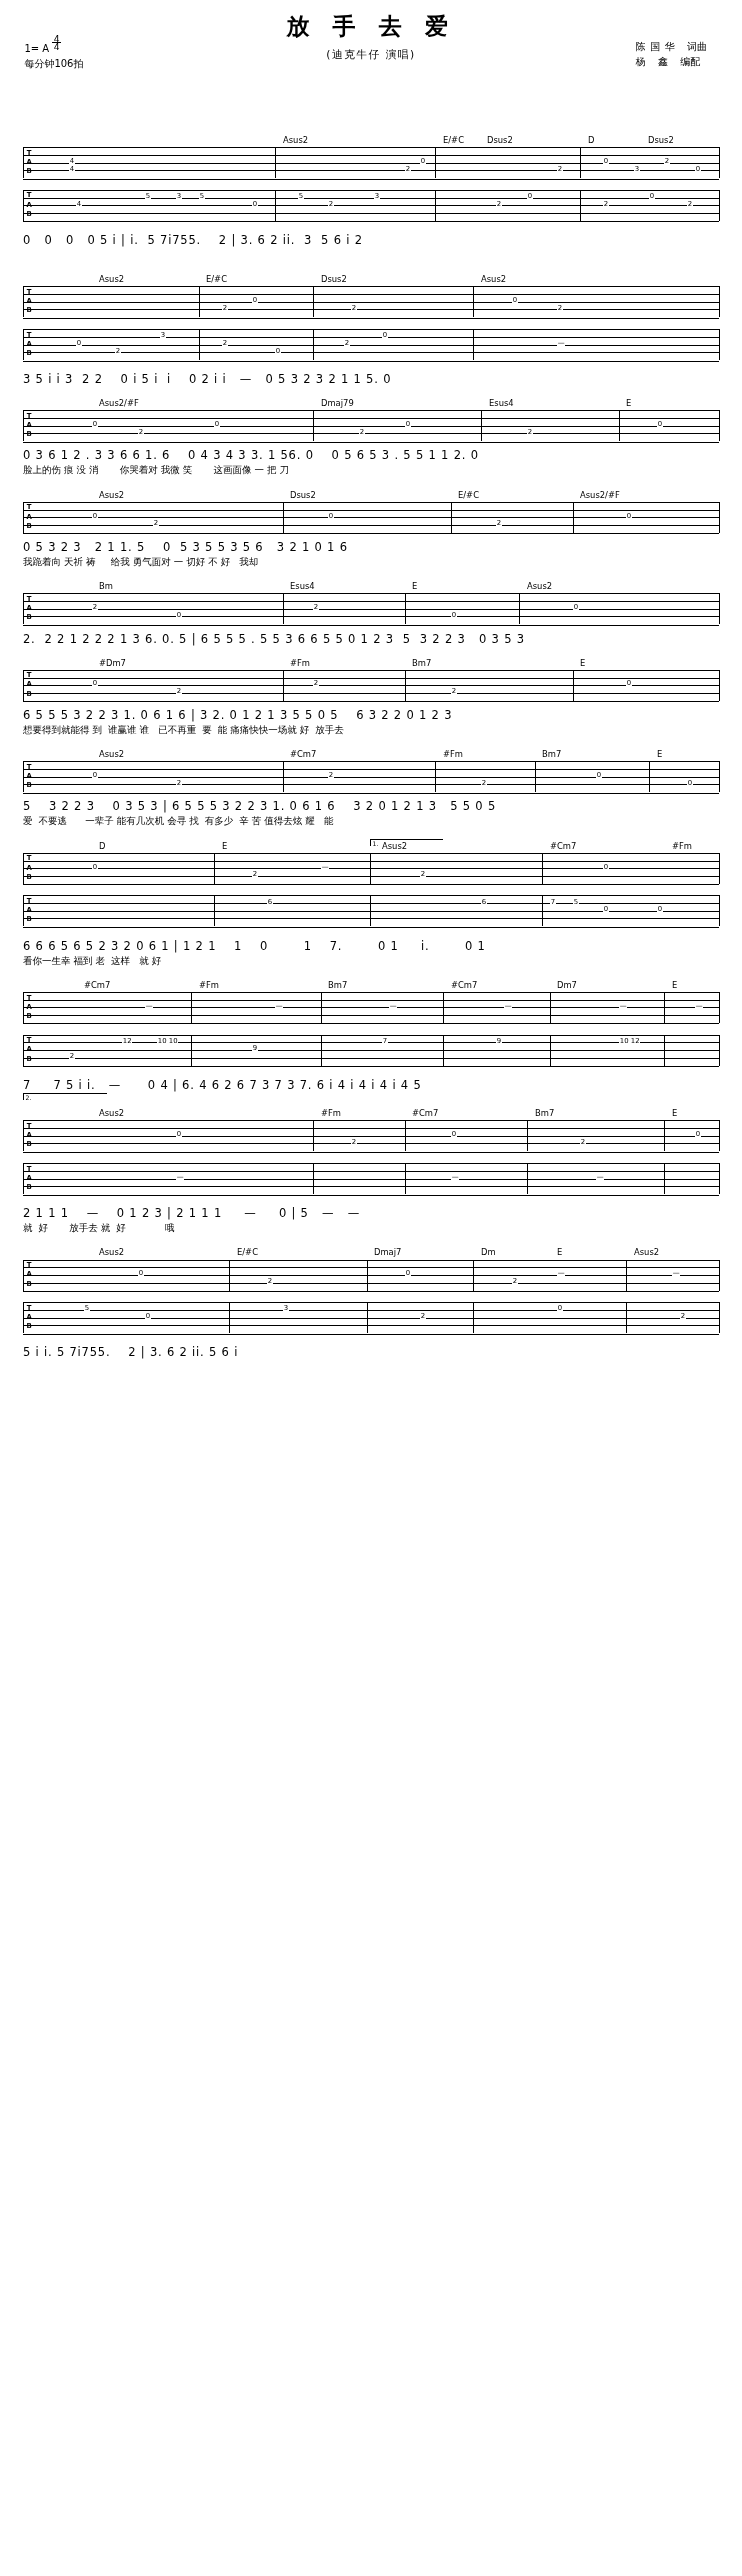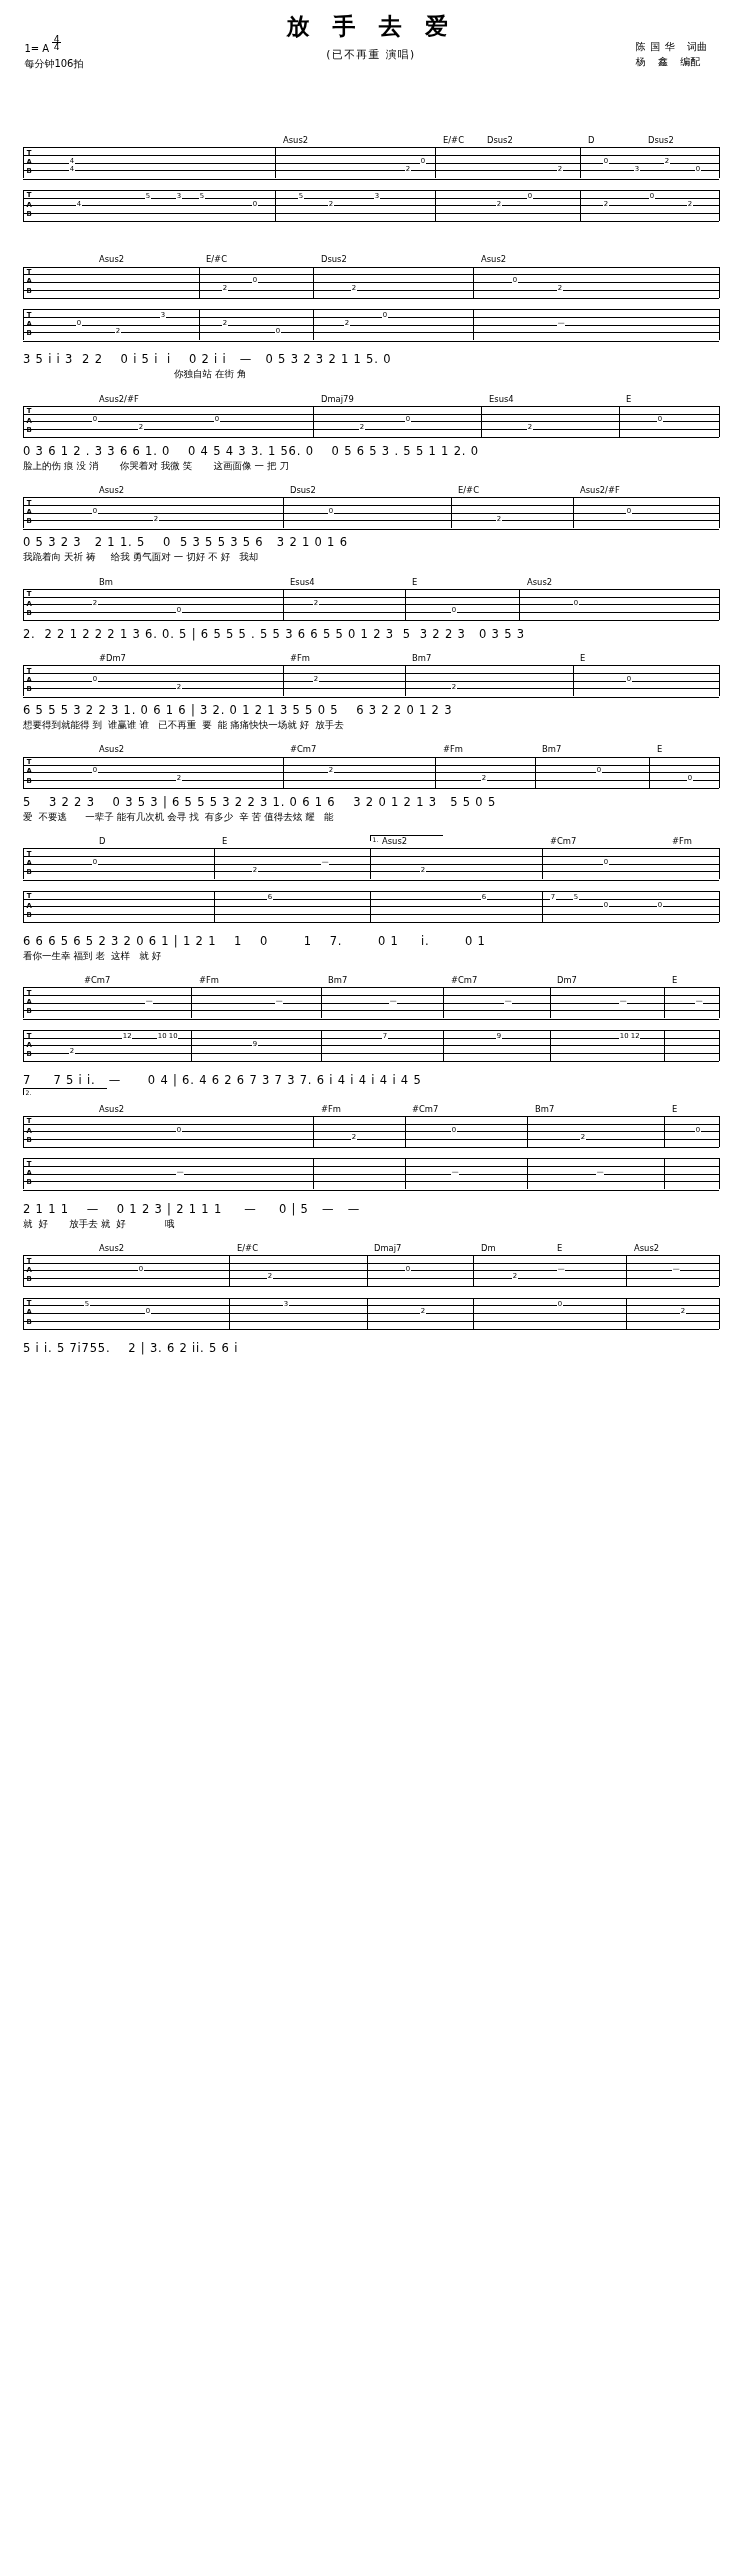--- a/index.html
+++ b/index.html
@@ -69,21 +69,21 @@
     height:6.9px;font-size:6.1px;font-family:"DejaVu Sans",sans-serif;
     padding-left:1.5px;box-sizing:border-box;
   }
 </style>
 </head>
 <body>
 
 <div class="page">
 
   <div class="title">放 手 去 爱</div>
-  <div class="subtitle">(已不再重 演唱)</div>
+  <div class="subtitle">(迪克牛仔 演唱)</div>
 
   <div class="meta">
     <div>
       <span>1= A</span>
       <span class="ts">
         <span class="tsnum">4</span>
         <span class="tsden">4</span>
       </span>
     </div>
     <div>每分钟106拍</div>
@@ -147,20 +147,21 @@
       <span class="note" style="left:305px;top:12.2px">2</span>
       <span class="note" style="left:351px;top:4.6px">3</span>
       <span class="note" style="left:473px;top:12.2px">2</span>
       <span class="note" style="left:504px;top:4.6px">0</span>
       <span class="note" style="left:580px;top:12.2px">2</span>
       <span class="note" style="left:626px;top:4.6px">0</span>
       <span class="note" style="left:664px;top:12.2px">2</span>
     </div>
   </div>
 
+  <div class="numline">0   0   0   0 5 i | i.  5 7i755.    2 | 3. 6 2 ii.  3  5 6 i 2</div>
   <div class="lyrics"></div>
 
   <div class="sysgap"></div>
 
   <div class="system">
     <div class="chordrow">
       <span class="chord" style="left:76px">Asus2</span>
       <span class="chord" style="left:183px">E/#C</span>
       <span class="chord" style="left:298px">Dsus2</span>
       <span class="chord" style="left:458px">Asus2</span>
@@ -200,21 +201,20 @@
       <span class="note" style="left:137px;top:4.6px">3</span>
       <span class="note" style="left:199px;top:12.2px">2</span>
       <span class="note" style="left:252px;top:20px">0</span>
       <span class="note" style="left:321px;top:12.2px">2</span>
       <span class="note" style="left:359px;top:4.6px">0</span>
       <span class="note" style="left:534px;top:12.2px">—</span>
     </div>
   </div>
 
   <div class="numline">3 5 i i 3  2 2    0 i 5 i  i    0 2 i i   —   0 5 3 2 3 2 1 1 5. 0</div>
-  <div class="lyrics">                                                  你独自站 在街 角</div>
 
   <div class="sysgap"></div>
 
   <div class="system">
     <div class="chordrow">
       <span class="chord" style="left:76px">Asus2/#F</span>
       <span class="chord" style="left:298px">Dmaj79</span>
       <span class="chord" style="left:466px">Esus4</span>
       <span class="chord" style="left:603px">E</span>
     </div>
@@ -233,21 +233,21 @@
       <span class="note" style="left:69px;top:12.2px">0</span>
       <span class="note" style="left:115px;top:20px">2</span>
       <span class="note" style="left:191px;top:12.2px">0</span>
       <span class="note" style="left:336px;top:20px">2</span>
       <span class="note" style="left:382px;top:12.2px">0</span>
       <span class="note" style="left:504px;top:20px">2</span>
       <span class="note" style="left:634px;top:12.2px">0</span>
     </div>
   </div>
 
-  <div class="numline">0 3 6 1 2 . 3 3 6 6 1. 0    0 4 5 4 3 3. 1 56. 0    0 5 6 5 3 . 5 5 1 1 2. 0</div>
+  <div class="numline">0 3 6 1 2 . 3 3 6 6 1. 6    0 4 3 4 3 3. 1 56. 0    0 5 6 5 3 . 5 5 1 1 2. 0</div>
   <div class="lyrics">脸上的伤 痕 没 消       你哭着对 我微 笑       这画面像 一 把 刀</div>
 
   <div class="sysgap"></div>
 
   <div class="system">
     <div class="chordrow">
       <span class="chord" style="left:76px">Asus2</span>
       <span class="chord" style="left:267px">Dsus2</span>
       <span class="chord" style="left:435px">E/#C</span>
       <span class="chord" style="left:557px">Asus2/#F</span>

